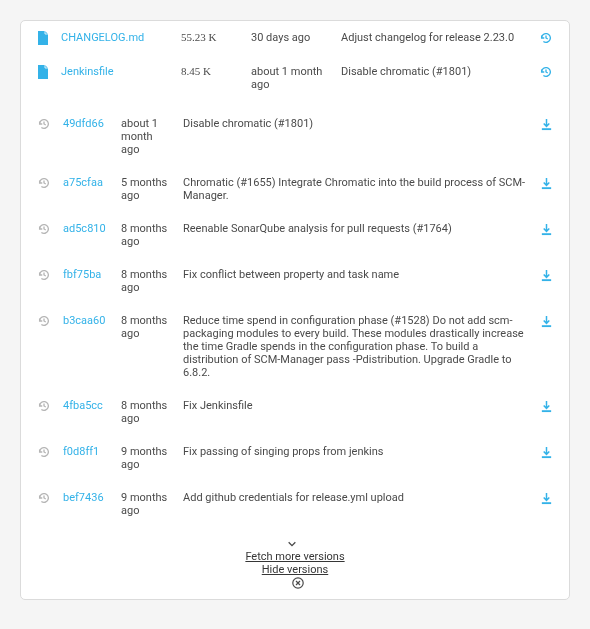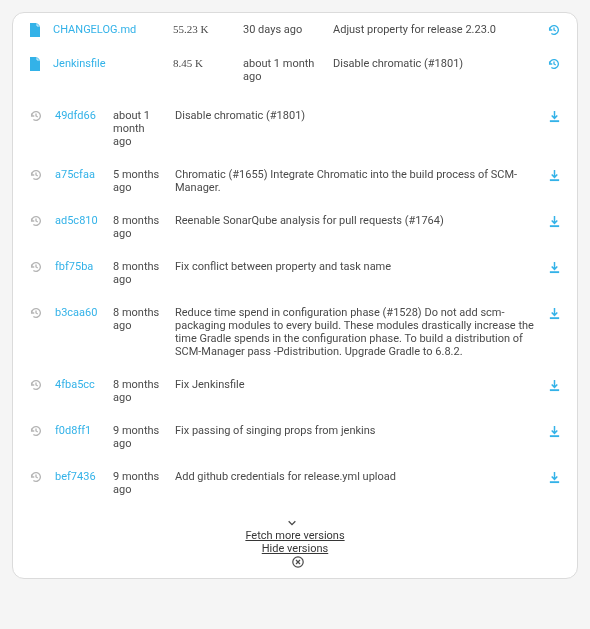--- a/index.html
+++ b/index.html
@@ -1,17 +1,17 @@
 <!DOCTYPE html>
 <html><head>
   <meta charset="utf-8">
   <style>
     * { margin: 0; padding: 0; box-sizing: border-box; }
     body { font-family: -apple-system, BlinkMacSystemFont, "Segoe UI", Roboto, Helvetica, Arial, sans-serif; font-size: 11px; color: #4a4a4a; background: #f5f5f5; width: 590px; }
-    .container { background: #fff; border: 1px solid #dbdbdb; border-radius: 12px; margin: 12px; padding: 0; }
+    .container { background: #fff; border: 1px solid #dbdbdb; border-radius: 5px; margin: 20px; padding: 0; }
     .file-table { width: 100%; border-collapse: collapse; }
     .file-row td { padding: 10px 6px; vertical-align: top; font-size: 11px; }
     .file-row td:first-child { padding-left: 16px; width: 32px; }
     .col-name { width: 120px; }
     .col-size { width: 70px; font-family: Liberation Serif, serif; }
     .col-date { width: 90px; }
     .col-msg { }
     .col-action { width: 34px; text-align: center; padding-right: 16px !important; }
     .link { color: #33b2e8; text-decoration: none; cursor: pointer; }
     .icon-file { color: #33b2e8; }
@@ -41,21 +41,21 @@
   <table class="file-table">
     <tbody id="file-rows">
         <tr class="file-row">
           <td><span class="icon-file"><svg width="12" height="14" viewBox="0 0 12 14">
                 <path d="M1 0 H8 L11 3 V14 H1 Z" fill="#33b2e8"></path>
                 <path d="M8 0 V3 H11" fill="none" stroke="#fff" stroke-width="0.8"></path>
               </svg></span></td>
           <td class="col-name"><span class="link">CHANGELOG.md</span></td>
           <td class="col-size muted">55.23 K</td>
           <td class="col-date muted">30 days ago</td>
-          <td class="col-msg muted">Adjust property for release 2.23.0</td>
+          <td class="col-msg muted">Adjust changelog for release 2.23.0</td>
           <td class="col-action"><span class="history-ico"><svg width="14" height="14" viewBox="0 0 16 16">
                 <path d="M3 8 A5 5 0 1 1 5 12" fill="none" stroke="#33b2e8" stroke-width="1.5"></path>
                 <path d="M3 5 L3 8 L6 8" fill="none" stroke="#33b2e8" stroke-width="1.5"></path>
                 <path d="M8 5 V8 L10 9.2" fill="none" stroke="#33b2e8" stroke-width="1.5"></path>
               </svg></span></td>
         </tr>
         <tr class="file-row">
           <td><span class="icon-file"><svg width="12" height="14" viewBox="0 0 12 14">
                 <path d="M1 0 H8 L11 3 V14 H1 Z" fill="#33b2e8"></path>
                 <path d="M8 0 V3 H11" fill="none" stroke="#fff" stroke-width="0.8"></path>

